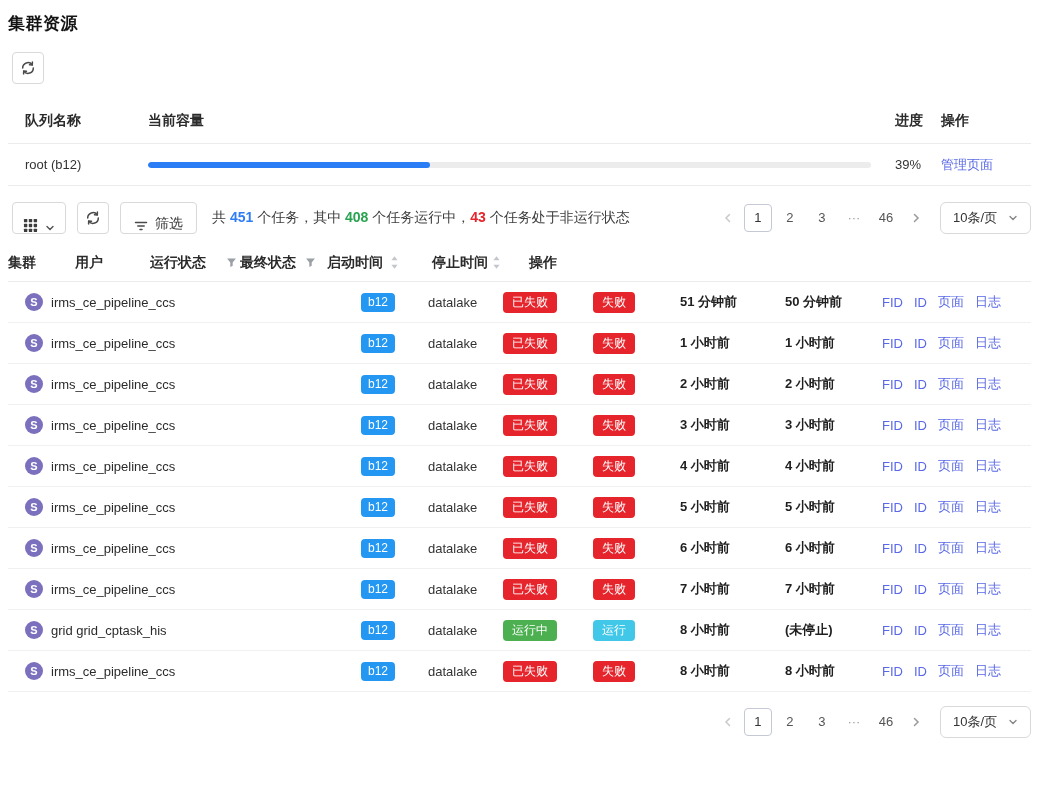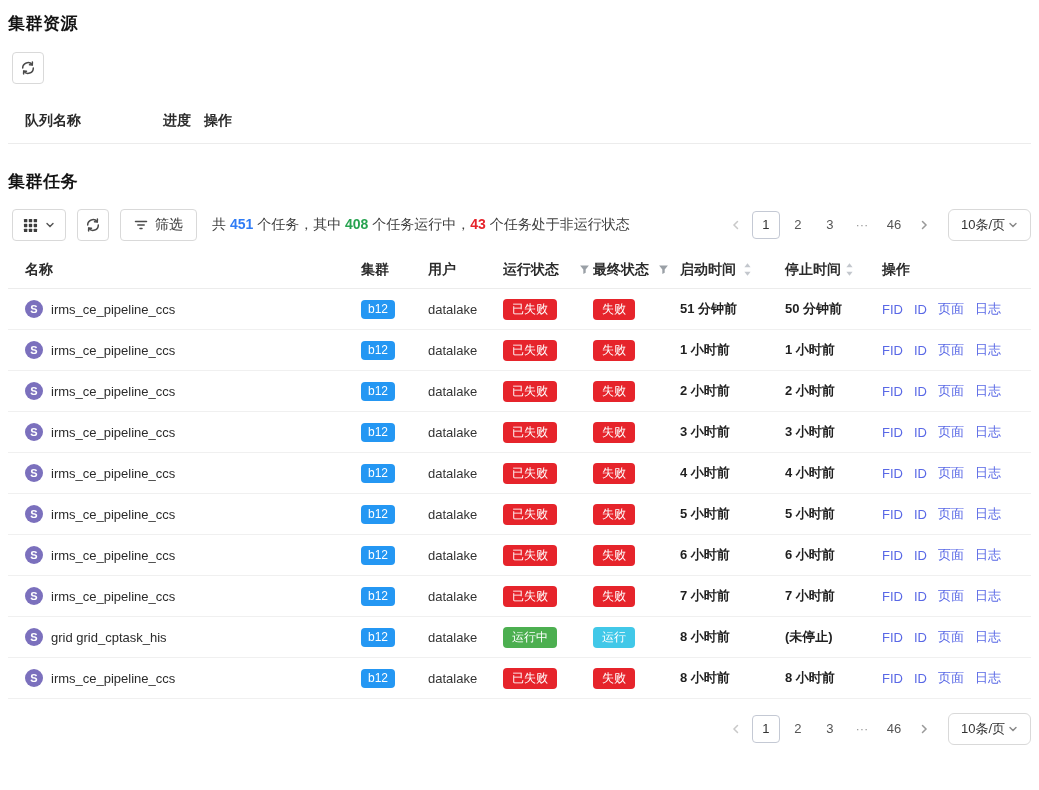--- a/index.html
+++ b/index.html
@@ -24,34 +24,34 @@
   .res-table .hrow {
     display: flex; align-items: center; height: 46px;
     border-bottom: 1px solid #ececec; font-weight: 700; color: #2b2b2b; font-size: 14px;
   }
   .res-table .drow {
     display: flex; align-items: center; height: 42px;
     border-bottom: 1px solid #ececec; font-size: 13px; color: #333;
   }
   .col-queue { width: 140px; padding-left: 17px; }
   .col-capacity { flex: 1; padding-right: 14px; }
-  .col-progress { width: 48px; padding-left: 10px; text-align: center; }
+  .col-progress { width: 48px; padding-left: 10px; }
   .col-res-actions { width: 98px; padding-left: 8px; }
 
   .progress-track { width: 100%; height: 6px; border-radius: 3px; background: #ececec; overflow: hidden; }
   .progress-fill { height: 100%; border-radius: 3px; background: var(--progress-fill, #2a7df5); }
 
   .link { color: var(--link, #5968e6); text-decoration: none; cursor: pointer; font-size: 13px; }
 
   
   .tasks-title { margin-top: 26px; }
   .toolbar { display: flex; align-items: center; margin: 16px 0 10px 4px; }
   .btn {
     height: 32px; border: 1px solid #d9d9d9; border-radius: 4px; background: #fff;
-    display: inline-flex; align-items: center; gap: 7px; padding: 0 10px;
+    display: inline-flex; align-items: flex-end; gap: 7px; padding: 0 10px;
     font-size: 14px; color: #333; cursor: pointer;
   }
   .btn + .btn, .btn + .icon-btn, .icon-btn + .btn { margin-left: 11px; }
   .summary { margin-left: 15px; color: #3d3d3d; font-size: 14px; }
   .num { font-weight: 700; }
   .num-blue { color: var(--count-blue, #2f7cf6); }
   .num-green { color: var(--count-green, #27a350); }
   .num-red { color: var(--count-red, #e6242b); }
   .spacer { flex: 1; }
 
@@ -63,21 +63,21 @@
     user-select: none;
   }
   .page-item.current { border: 1px solid #c4c9d4; color: #333; line-height: 26px; background: #fff; }
   .page-item.ellipsis { color: #9a9a9a; }
   .chev {
     width: 28px; height: 28px; display: inline-flex; align-items: center; justify-content: center;
     cursor: pointer;
   }
   .page-size-select {
     height: 32px; border: 1px solid #d9d9d9; border-radius: 6px;
-    display: inline-flex; align-items: center; gap: 3px; padding: 0 12px;
+    display: inline-flex; align-items: center; gap: 11px; padding: 0 12px;
     margin-left: 10px; font-size: 13px; color: #333; cursor: pointer; background: #fff;
   }
   .bottom-pagination { display: flex; justify-content: flex-end; margin-top: 14px; }
 
   
   .tasks-table .hrow {
     display: flex; align-items: center; height: 38px;
     border-bottom: 1px solid #ececec; font-weight: 700; color: #2b2b2b; font-size: 14px;
   }
   .tasks-table .trow {
@@ -130,26 +130,38 @@
           <polyline points="12.4,2.1 12.3,4.9 9.5,4.7"></polyline>
           <polyline points="3.6,13.9 3.7,11.1 6.5,11.3"></polyline>
         </svg>
       </span>
     </button>
   </div>
 
   <div class="res-table">
     <div class="hrow">
       <div class="col-queue">队列名称</div>
+      <div class="col-capacity">当前容量</div>
       <div class="col-progress">进度</div>
       <div class="col-res-actions">操作</div>
     </div>
-  </div>
-
-  <h2 class="section-title tasks-title">集群任务</h2>
+    <div class="drow">
+      <div class="col-queue">root (b12)</div>
+      <div class="col-capacity">
+        <div class="progress-track">
+          <div class="progress-fill" style="width: 39%;"></div>
+        </div>
+      </div>
+      <div class="col-progress">39%</div>
+      <div class="col-res-actions">
+        <a class="link">管理页面</a>
+      </div>
+    </div>
+  </div>
+
 
   <div class="toolbar">
     <button class="btn">
       <span style="display:inline-flex;">
         <svg width="15" height="15" viewBox="0 0 16 16" fill="#3d3d3d">
           <rect x="1" y="1" width="3.6" height="3.6" rx="0.7"></rect>
             <rect x="6.2" y="1" width="3.6" height="3.6" rx="0.7"></rect>
             <rect x="11.4" y="1" width="3.6" height="3.6" rx="0.7"></rect>
           <rect x="1" y="6.2" width="3.6" height="3.6" rx="0.7"></rect>
             <rect x="6.2" y="6.2" width="3.6" height="3.6" rx="0.7"></rect>
@@ -214,23 +226,20 @@
           <svg width="10" height="10" viewBox="0 0 10 10" fill="none" stroke="#888" stroke-width="1.4" stroke-linecap="round">
               <polyline points="2,3.5 5,6.6 8,3.5"></polyline>
             </svg>
         </span>
       </div>
     </div>
   </div>
 
   <div class="tasks-table">
     <div class="hrow">
-      <div class="c-name" style="gap:0;">
-        <span>名称</span>
-      </div>
       <div class="c-cluster">集群</div>
       <div class="c-user">用户</div>
       <div class="c-run">
         <span>运行状态</span>
         <span class="h-icon">
           <svg width="11" height="11" viewBox="0 0 12 12" fill="#9aa0a6">
               <path d="M1.2 1.6h9.6L7.3 6.1v3.4L4.7 10.8V6.1z"></path>
             </svg>
         </span>
       </div>

